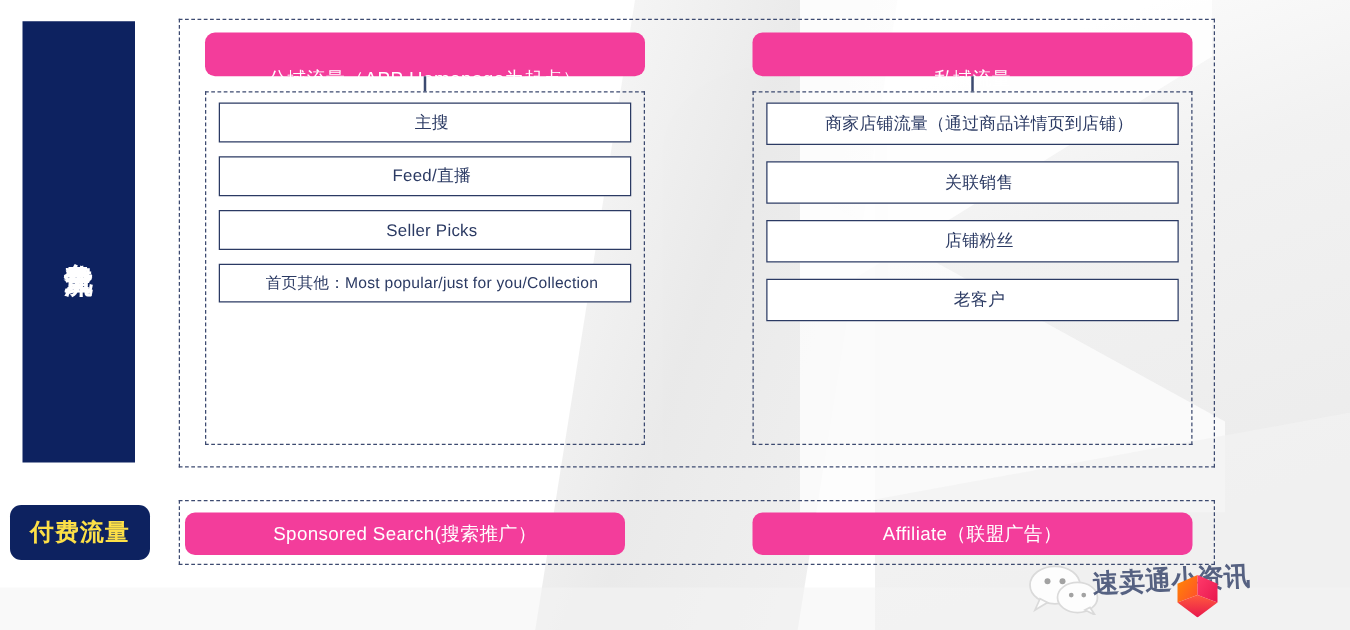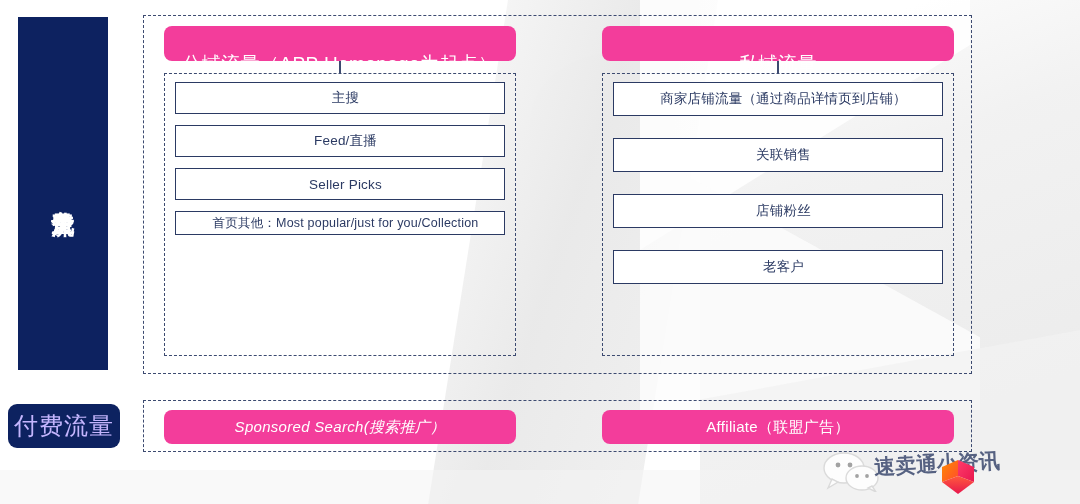--- a/index.html
+++ b/index.html
@@ -125,23 +125,23 @@
     width: 112px;
     height: 44px;
     background: #0d2260;
     border-radius: 9px;
     display: flex;
     align-items: center;
     justify-content: center;
     z-index: 4;
   }
   .paid-badge-text {
-    color: #c4b5fd;
-    font-size: 24px;
-    font-weight: normal;
+    color: #fde047;
+    font-size: 19px;
+    font-weight: bold;
     letter-spacing: 1px;
     white-space: nowrap;
   }
 
   
   .free-panel {
     position: absolute;
     left: 143px;
     top: 15px;
     width: 829px;
@@ -167,21 +167,21 @@
     height: 35px;
     background: #f33d9b;
     border-radius: 8px;
     display: flex;
     align-items: center;
     justify-content: center;
     box-sizing: border-box;
   }
   .pink-header-text {
     color: #ffffff;
-    font-size: 19px;
+    font-size: 15px;
     letter-spacing: .4px;
     white-space: nowrap;
     margin-top: 40px;
   }
 
   .connector {
     position: absolute;
     top: 45px;
     left: 175px;
     width: 1.6px;
@@ -205,30 +205,30 @@
     height: 32px;
     background: #ffffff;
     border: 1.6px solid #2b3a63;
     box-sizing: border-box;
     display: flex;
     align-items: center;
     justify-content: center;
     margin-bottom: 11px;
     padding-left: 11px;
   }
-  .item-box.compact { height: 24px; margin-bottom: 0; }
+  .item-box.compact { height: 31px; margin-bottom: 0; }
   .item-text {
     color: #2b3a63;
     font-size: 13.5px;
     letter-spacing: .2px;
     white-space: nowrap;
   }
   .item-text.small { font-size: 12.5px; }
 
-  .col-private .item-box { height: 34px; margin-bottom: 22px; }
+  .col-private .item-box { height: 34px; margin-bottom: 13px; }
   .col-private .item-box:last-child { margin-bottom: 4px; }
 
   
   .paid-panel {
     position: absolute;
     left: 143px;
     top: 400px;
     width: 829px;
     height: 52px;
     border: 1.6px dashed #3c4a70;
@@ -239,21 +239,21 @@
     position: absolute;
     top: 9px;
     width: 352px;
     height: 34px;
     background: #f33d9b;
     border-radius: 8px;
     display: flex;
     align-items: center;
     justify-content: center;
   }
-  .paid-pill.left { left: 20px; font-style: italic; }
+  .paid-pill.left { left: 4px; }
   .paid-pill.right { left: 458px; }
   .paid-pill-text {
     color: #ffffff;
     font-size: 15px;
     letter-spacing: .3px;
     white-space: nowrap;
   }
 
   
   .watermark {

